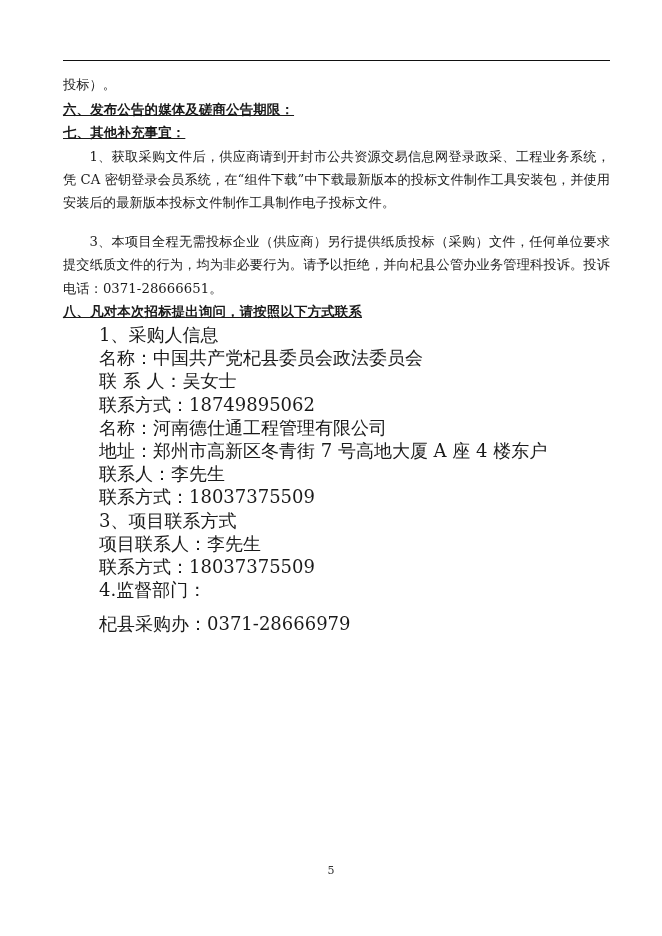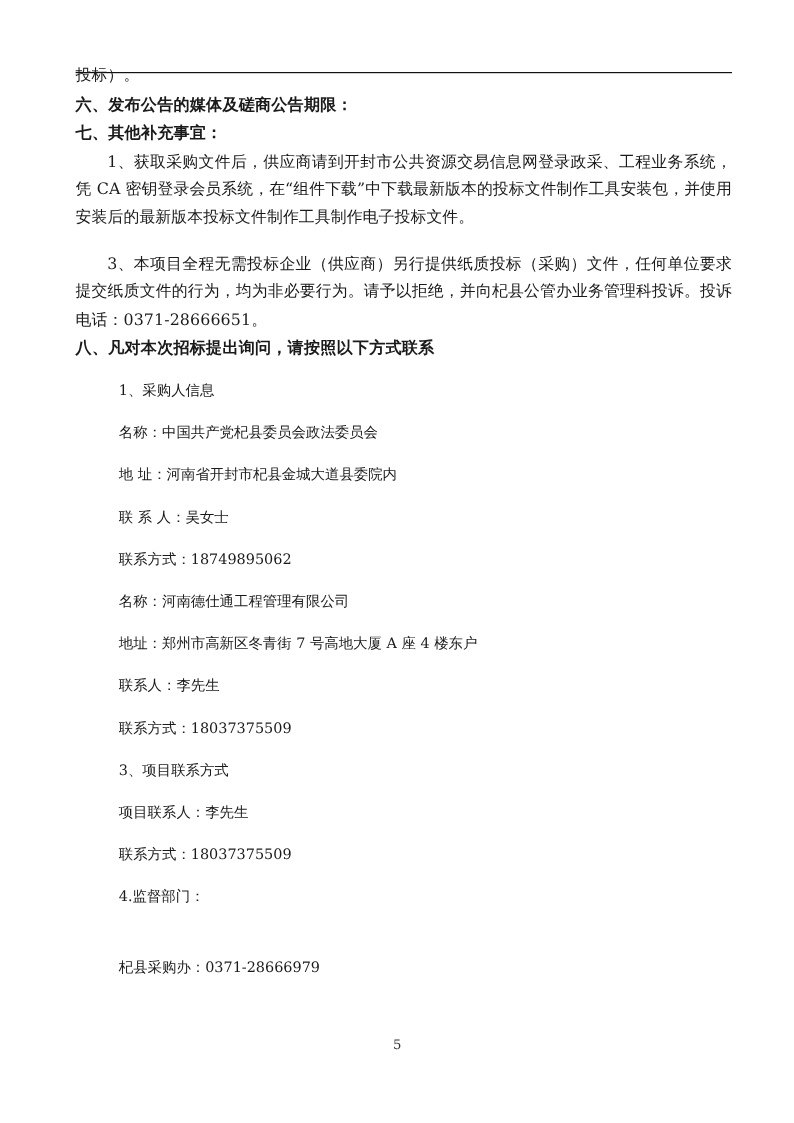--- a/index.html
+++ b/index.html
@@ -22,51 +22,52 @@
     position: absolute;
     left: 63px;
     top: 60px;
     width: 547px;
     height: 0;
     border-top: 1.6px solid #111111;
   }
   .content {
     position: absolute;
     left: 63px;
-    top: 52px;
+    top: 73px;
     width: 547px;
   }
   
   .para {
     font-size: 13.2px;
     line-height: 23.2px;
     text-align: justify;
     text-justify: inter-ideograph;
     margin: 0;
     letter-spacing: 0.1px;
   }
   .para.indent {
     text-indent: 2em;
   }
   .heading {
     font-size: 13.4px;
     line-height: 23.2px;
     font-weight: bold;
     margin: 0;
     letter-spacing: 0.2px;
+    text-decoration: underline;
   }
   .gap-s { height: 2px; }
   .gap-m { height: 8px; }
   .gap-l { height: 11px; }
   .bold { font-weight: normal; }
   
   .contact-line {
-    font-size: 12px;
+    font-size: 18px;
     line-height: 23.2px;
-    margin: 12px;
+    margin: 0;
     padding-left: 2em;
     white-space: pre;
   }
   .footer-page {
     position: absolute;
     left: 0;
     top: 864px;
     width: 662px;
     text-align: center;
     font-size: 11px;
@@ -98,21 +99,20 @@
 
 
     <div class="gap-m"></div>
 
     <p class="para indent"><span>3、本项目全程无需投标企业（供应商）另行提供纸质投标（采购）文件，任何单位要求提交纸质文件的行为，均为非必要行为。请予以拒绝，并向杞县公管办业务管理科投诉。投诉电话：</span><span class="bold">0371-28666651</span><span>。</span></p>
 
     <p class="heading">八、凡对本次招标提出询问，请按照以下方式联系</p>
 
     <p class="contact-line">1、采购人信息</p>
     <p class="contact-line">名称：中国共产党杞县委员会政法委员会</p>
-    <p class="contact-line">地 址：河南省开封市杞县金城大道县委院内</p>
     <p class="contact-line">联 系 人：吴女士</p>
     <p class="contact-line">联系方式：18749895062</p>
     <p class="contact-line">名称：河南德仕通工程管理有限公司</p>
     <p class="contact-line">地址：郑州市高新区冬青街 7 号高地大厦 A 座 4 楼东户</p>
     <p class="contact-line">联系人：李先生</p>
     <p class="contact-line">联系方式：18037375509</p>
     <p class="contact-line">3、项目联系方式</p>
     <p class="contact-line">项目联系人：李先生</p>
     <p class="contact-line">联系方式：18037375509</p>
     <p class="contact-line">4.监督部门：</p>

